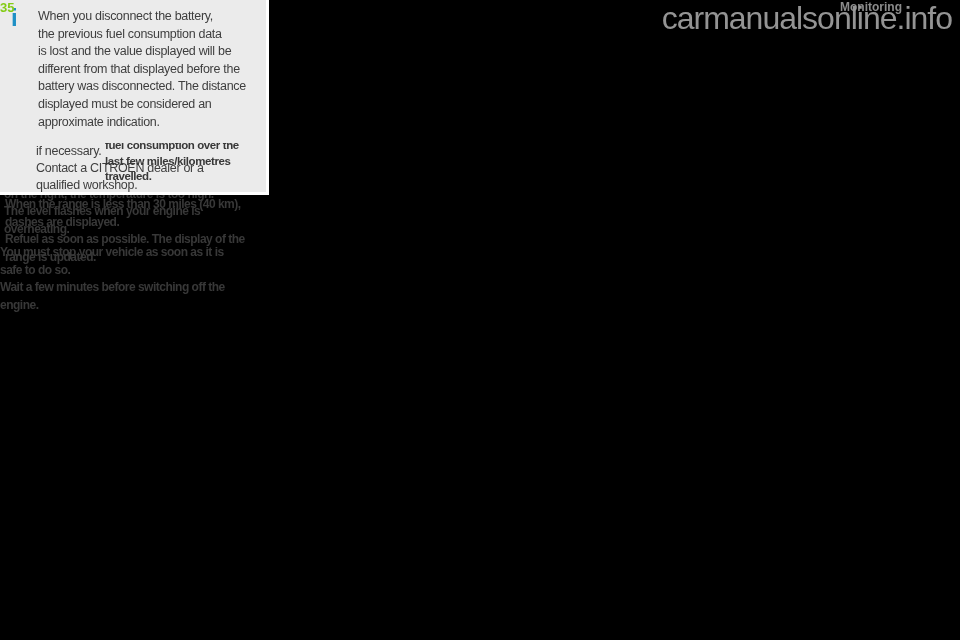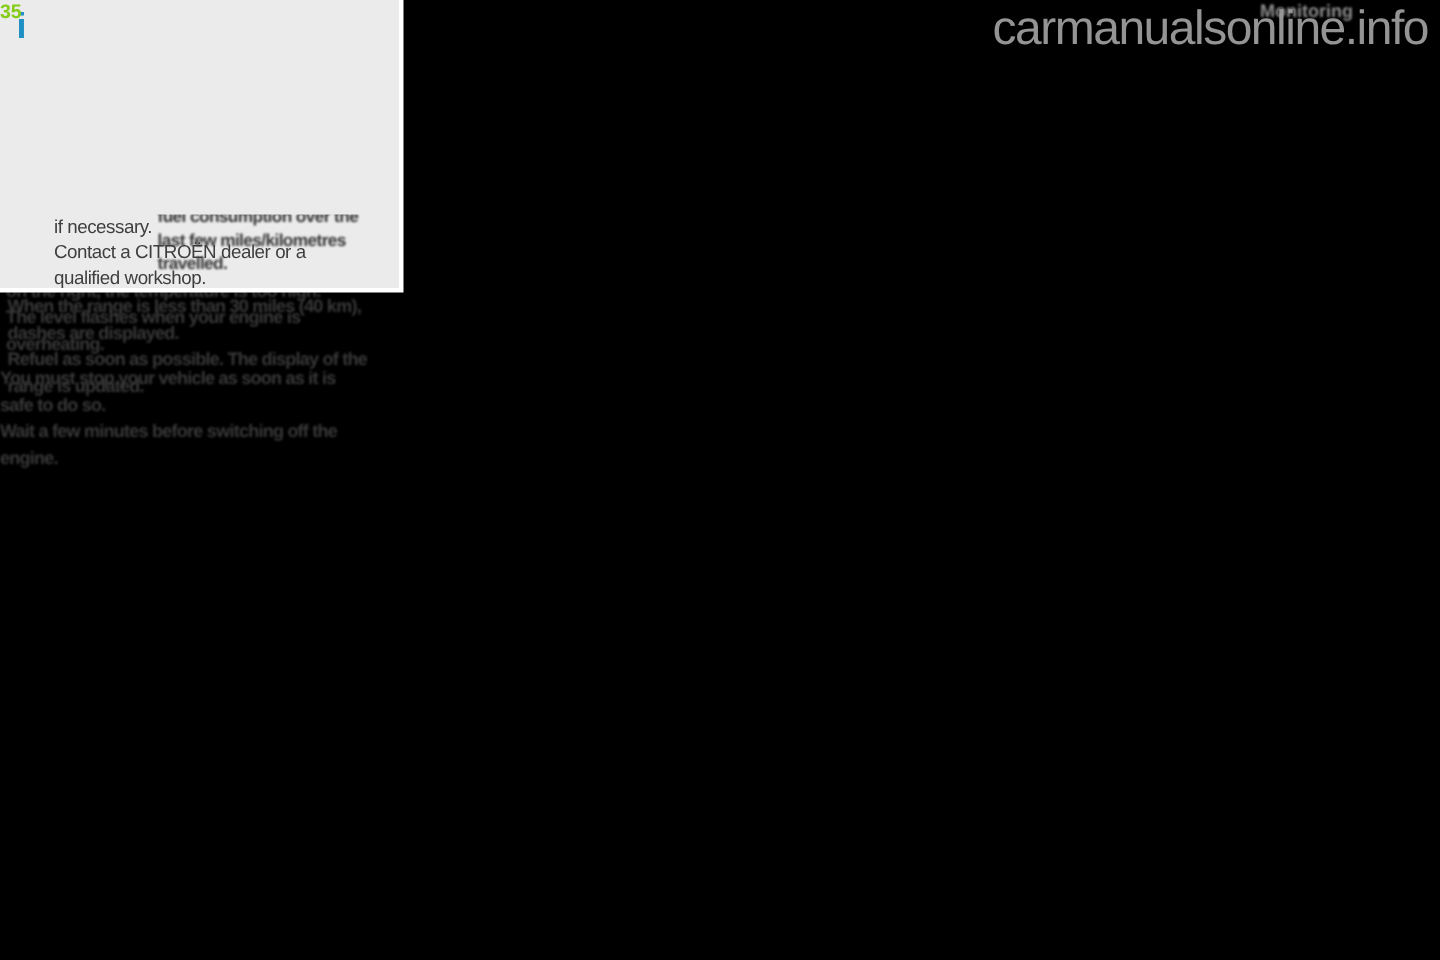--- a/index.html
+++ b/index.html
@@ -156,18 +156,25 @@
 resulting in a large variation in the
 current fuel consumption.
 If you only add a few litres, the value
 displayed will be incorrect. Therefore,
 you must fill the tank whenever
 possible.</div>
   </aside>
 
   <aside class="abs infobox rbox2">
     <span class="i-icon">i</span>
+    <div class="info-text r2-text pre">When you disconnect the battery,
+the previous fuel consumption data
+is lost and the value displayed will be
+different from that displayed before the
+battery was disconnected. The distance
+displayed must be considered an
+approximate indication.</div>
   </aside>
 
   <div class="abs pagenum">35</div>
   <div class="abs watermark">carmanualsonline.info</div>
 
 </div>
 
 </body></html>

